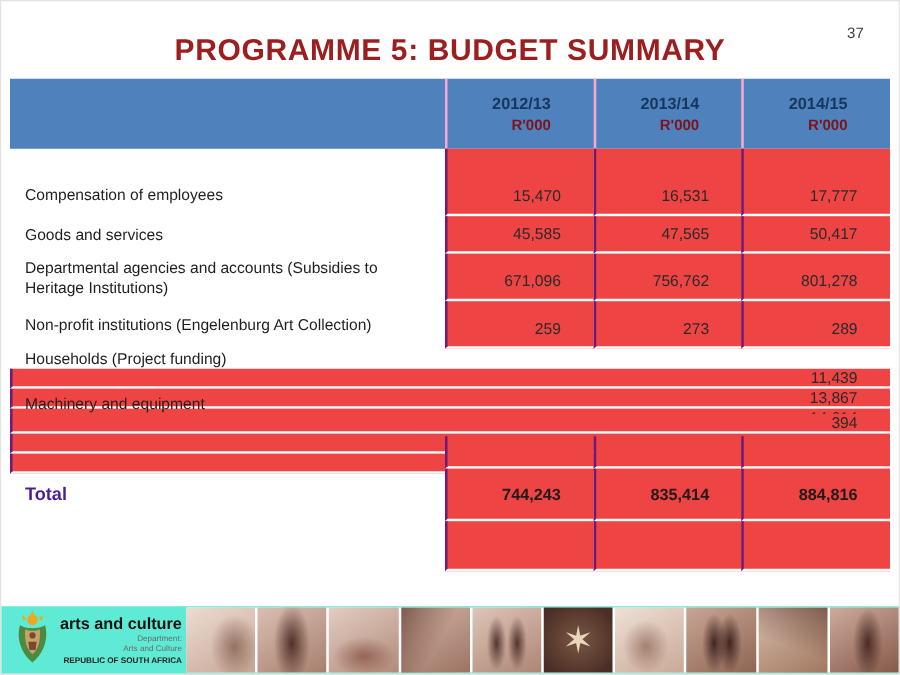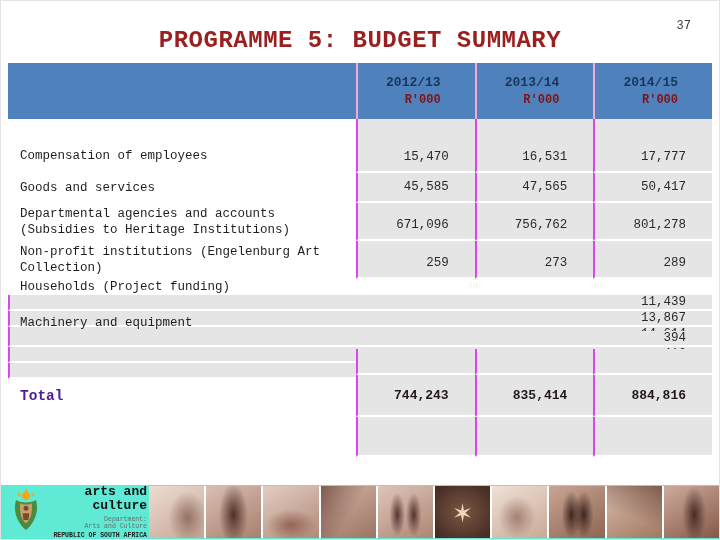--- a/index.html
+++ b/index.html
@@ -1,20 +1,20 @@
 <!DOCTYPE html>
 <html><head>
 <meta charset="utf-8">
 <style>
   html,body{margin:0;padding:0;background:#ffffff;}
   .slide{
     position:relative;
     width:720px;height:540px;
     background:#ffffff;
-    font-family:Liberation Mono, monospace;
+    font-family:Liberation Sans, sans-serif;
     overflow:hidden;
     border:1px solid #e3e3e3;
     box-sizing:border-box;
   }
   .page-number{
     position:absolute;top:18px;right:28px;
     font-size:12px;color:#3f3f3f;
   }
   .slide-title{
     position:absolute;top:26px;left:0;right:0;
@@ -43,22 +43,22 @@
   .trow{display:flex;}
   .td{display:flex;box-sizing:border-box;}
   .label{
     width:348px;flex:none;align-items:center;
     padding-left:12px;padding-right:10px;
     font-size:12.5px;color:#1f1f1f;line-height:1.3;
   }
   .val{
     flex:1;align-items:center;justify-content:flex-end;
     padding-right:26px;
-    background:#e5e5e5;
-    border-left:2px solid #d946ef;
+    background:#ef4444;
+    border-left:2px solid #701a75;
     border-bottom:2px solid #ffffff;
     font-size:12.5px;color:#2a2a2a;
   }
   .trow.lbottom .label{align-items:flex-end;padding-bottom:9px;}
   .trow.vbottom .val{align-items:flex-end;padding-bottom:7px;}
   .trow.total-row .label{font-size:14.5px;font-weight:bold;color:#4c1d95;}
   .trow.total-row .val{font-size:13px;font-weight:bold;color:#221a1a;}
   .r0{height:54px;} .r1{height:30px;} .r2{height:38px;} .r3{height:38px;}
   .r4{height:36px;flex-direction:column;} .r5{height:34px;flex-direction:column;}
   .spacer-row{height:26px;}

